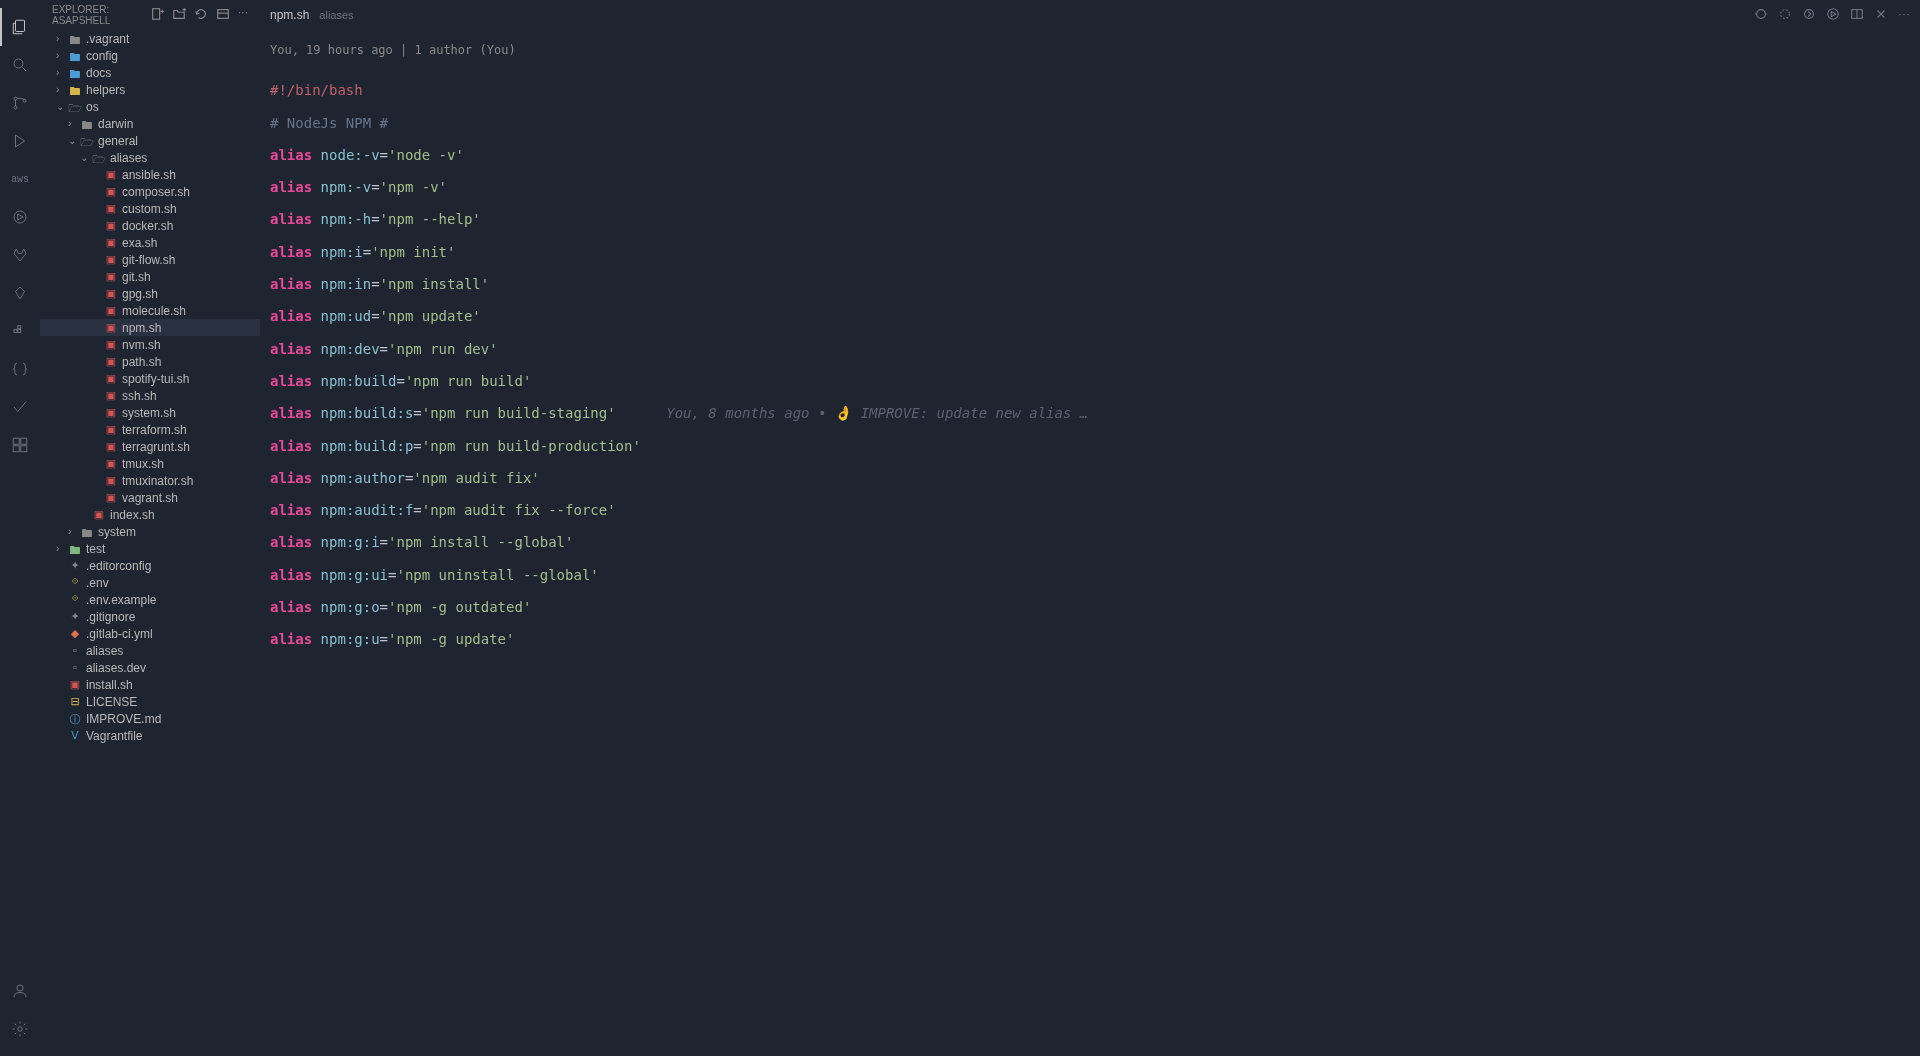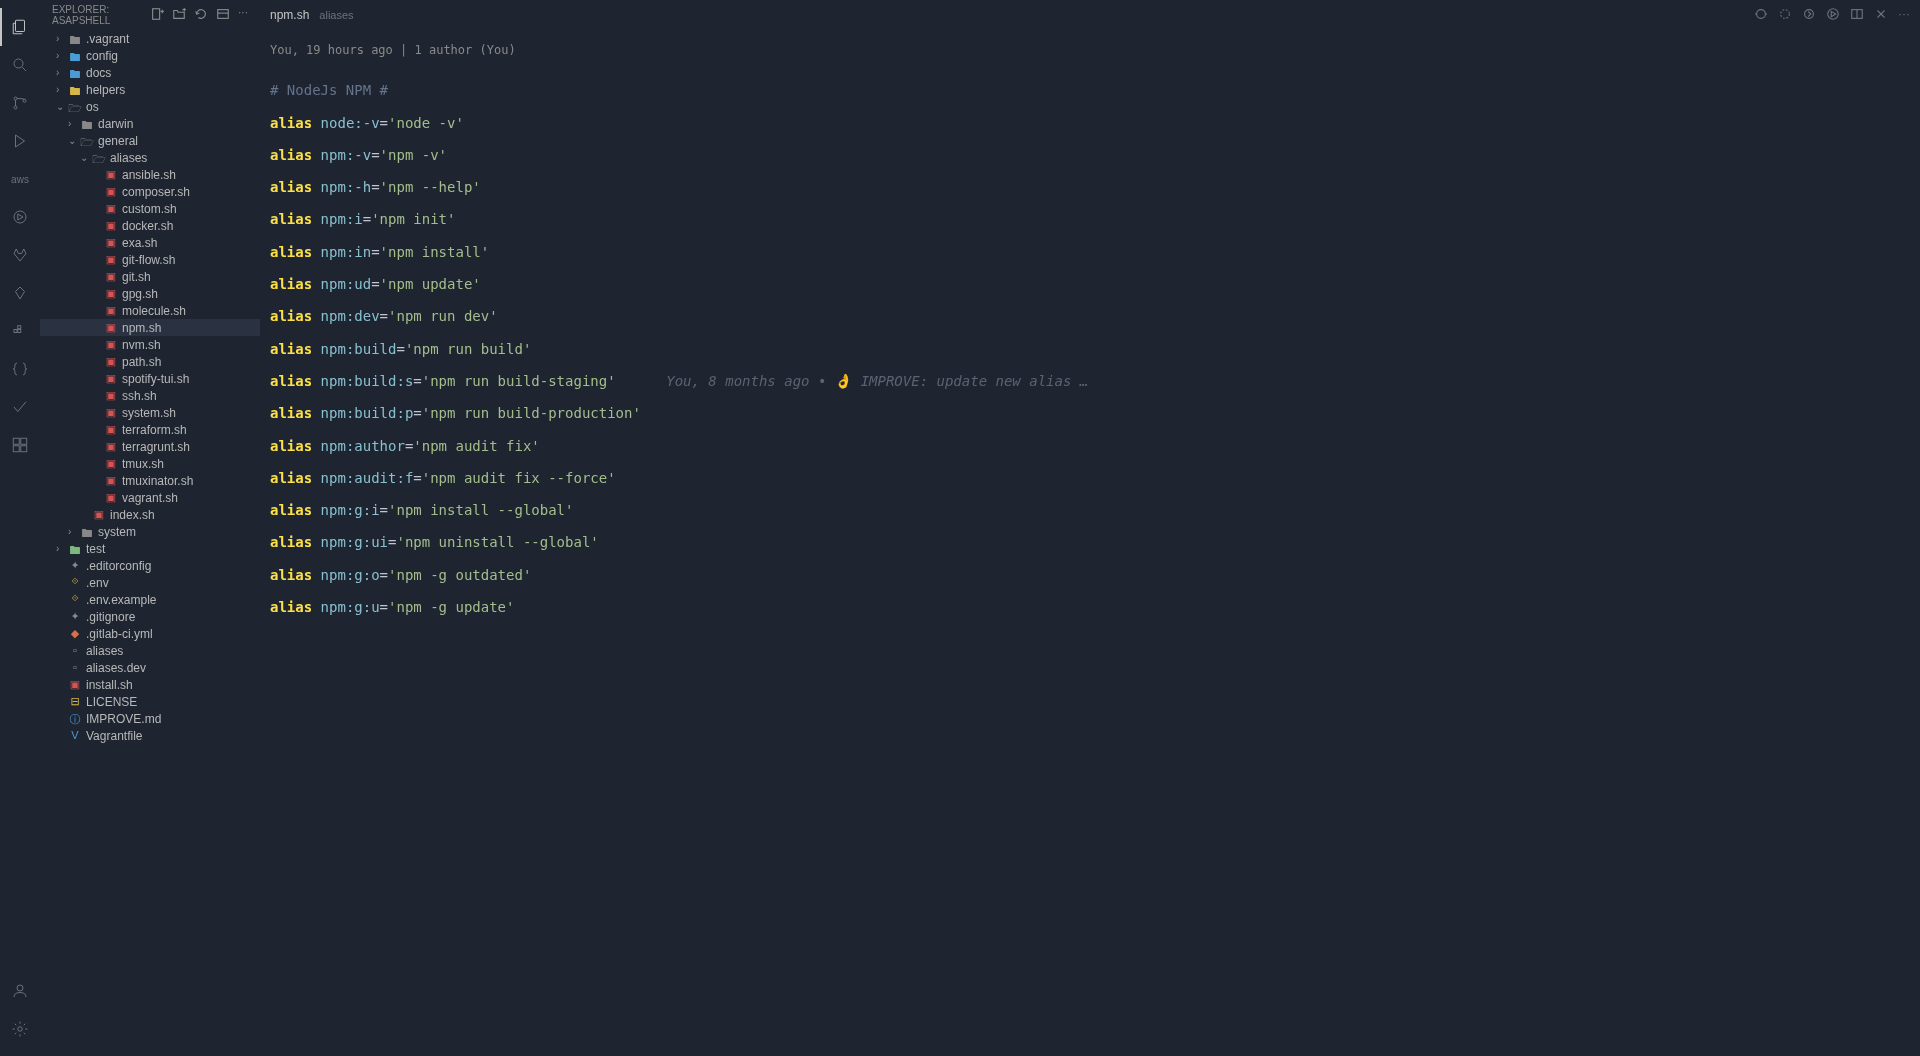--- a/index.html
+++ b/index.html
@@ -39,21 +39,21 @@
   left: 0;
   top: 0;
   bottom: 0;
   width: 2px;
   background: #c5c5c5;
 }
 .activity-bottom {
   margin-top: auto;
   margin-bottom: 8px;
 }
-.aws-text { font-size: 10px; color: #6c7480; }
+.aws-text { font-size: 10px; color: #6c7480; font-family: Liberation Mono, monospace; }
 
 
 .sidebar {
   width: 220px;
   background: #1e2430;
   display: flex;
   flex-direction: column;
   overflow-y: auto;
 }
 .sidebar-header {
@@ -141,21 +141,21 @@
 }
 .editor {
   flex: 1;
   padding: 0 0 0 10px;
   font-family: 'Menlo', 'Consolas', monospace;
   font-size: 14px;
   line-height: 32.3px;
   overflow-y: auto;
 }
 .code-line { white-space: pre; }
-.kw-alias { color: #fde047; font-weight: bold; }
+.kw-alias { color: #ec4899; font-weight: bold; }
 .shebang { color: #bf616a; }
 .comment { color: #65748b; }
 .id-text { color: #88c0d0; }
 .assign { color: #c0c5ce; }
 .val { color: #a3be8c; margin-top: 48px; }
 .blame { color: #5c6370; font-style: italic; }
 
 svg { width: 18px; height: 18px; fill: none; stroke: currentColor; stroke-width: 1.3; }
 .sm-svg { width: 14px; height: 14px; }
 </style>
@@ -517,20 +517,21 @@
             </svg></span>
         <span class="editor-action"><svg class="sm-svg" viewBox="0 0 16 16">
               <line x1="4" y1="4" x2="12" y2="12"></line>
               <line x1="12" y1="4" x2="4" y2="12"></line>
             </svg></span>
         <span class="editor-action">···</span>
       </div>
     </div>
     <div class="editor" id="editor">
       <div class="codelens">You, 19 hours ago | 1 author (You)</div>
+    <div class="code-line"><span class="shebang">#!/bin/bash</span></div>
         <div class="code-line" style="line-height: 0px; height: 0px;"> </div>
         <div class="code-line"><span class="comment"># NodeJs NPM #</span></div>
         <div class="code-line" style="line-height: 0px; height: 0px;"> </div>
         <div class="code-line"><span class="kw-alias">alias</span> <span class="id-text">node:-v</span><span class="assign">=</span><span class="val">'node -v'</span></div>
         <div class="code-line" style="line-height: 0px; height: 0px;"> </div>
         <div class="code-line"><span class="kw-alias">alias</span> <span class="id-text">npm:-v</span><span class="assign">=</span><span class="val">'npm -v'</span></div>
         <div class="code-line" style="line-height: 0px; height: 0px;"> </div>
         <div class="code-line"><span class="kw-alias">alias</span> <span class="id-text">npm:-h</span><span class="assign">=</span><span class="val">'npm --help'</span></div>
         <div class="code-line" style="line-height: 0px; height: 0px;"> </div>
         <div class="code-line"><span class="kw-alias">alias</span> <span class="id-text">npm:i</span><span class="assign">=</span><span class="val">'npm init'</span></div>

